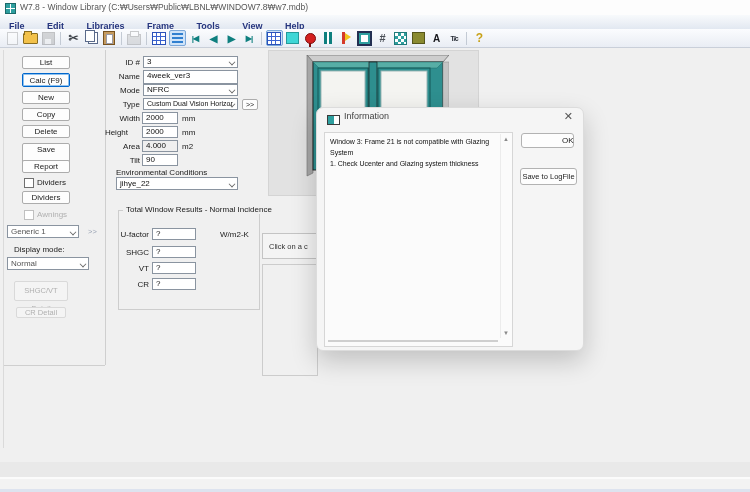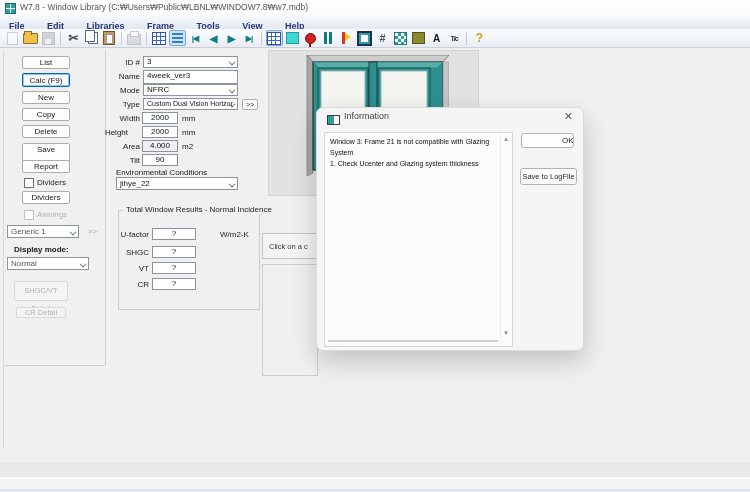--- a/index.html
+++ b/index.html
@@ -56,21 +56,21 @@
             background:repeating-conic-gradient(#2e9f9f 0% 25%,#ffffff 0% 50%) 0 0/6px 6px;}
   .ic-olive{width:11px;height:10px;background:#8a8a30;border:1px solid #55551a;}
 
   
   .btn{position:absolute;background:#fdfdfd;border:1px solid #acacac;border-radius:2px;
        font-size:8px;color:#1a1a1a;text-align:center;box-sizing:border-box;}
   .btn.focused{border-color:#0066cc;box-shadow:inset 0 0 0 1px #8fc2ef;}
   .btn.dis{color:#b0b0b0;border-color:#d9d9d9;background:#f4f4f4;}
   .input{position:absolute;background:#fff;border:1px solid #8a94a0;font-size:8px;color:#111;
          box-sizing:border-box;padding:0 3px;white-space:nowrap;overflow:hidden;}
-  .input.num{text-align:center;}
+  .input.num{text-align:left;}
   .input.ro{background:#efefef;}
   .select{position:absolute;background:#fff;border:1px solid #8a94a0;font-size:8px;color:#111;
           box-sizing:border-box;padding:0 12px 0 3px;white-space:nowrap;overflow:hidden;}
   .select .caret{position:absolute;right:2px;top:50%;margin-top:-3px;width:5px;height:5px;
                  border-right:1px solid #666;border-bottom:1px solid #666;transform:rotate(45deg) scale(.8);}
   .lbl{position:absolute;font-size:8px;color:#1a1a1a;white-space:nowrap;}
   .lbl.r{text-align:right;}
   .checkbox{position:absolute;width:8px;height:8px;background:#fff;border:1px solid #707070;}
   .checkbox.dis{border-color:#c0c0c0;}
 
@@ -229,21 +229,21 @@
   <span class="lbl" style="left:37px;top:178px;">Dividers</span>
   <div class="btn" style="left:22px;top:191px;width:48px;height:13px;line-height:12px;">Dividers</div>
   <span class="checkbox dis" style="left:24px;top:210px;"></span>
   <span class="lbl" style="left:37px;top:210px;color:#b0b0b0;">Awnings</span>
 
   <div class="select" style="left:7px;top:225px;width:72px;height:13px;line-height:11px;color:#555;">
     <span>Generic 1</span><span class="caret"></span>
   </div>
   <span class="lbl" style="left:88px;top:227px;color:#9aa4b4;font-size:7.5px;">&gt;&gt;</span>
 
-  <span class="lbl" style="left:14px;top:245px;font-weight:bold;">Display mode:</span>
+  <span class="lbl" style="left:14px;top:245px;">Display mode:</span>
   <div class="select" style="left:7px;top:257px;width:82px;height:13px;line-height:11px;color:#555;">
     <span>Normal</span><span class="caret"></span>
   </div>
 
   <div class="btn dis" style="left:14px;top:281px;width:54px;height:20px;line-height:18px;font-size:7.5px;">SHGC/VT Detail</div>
   <div class="btn dis" style="left:16px;top:307px;width:50px;height:11px;line-height:10px;font-size:7.5px;">CR Detail</div>
 
   <span class="lbl r" style="left:108px;top:58px;width:32px;">ID #</span>
   <div class="select" style="left:143px;top:56px;width:95px;height:12px;line-height:10px;">
     <span>3</span><span class="caret"></span>

